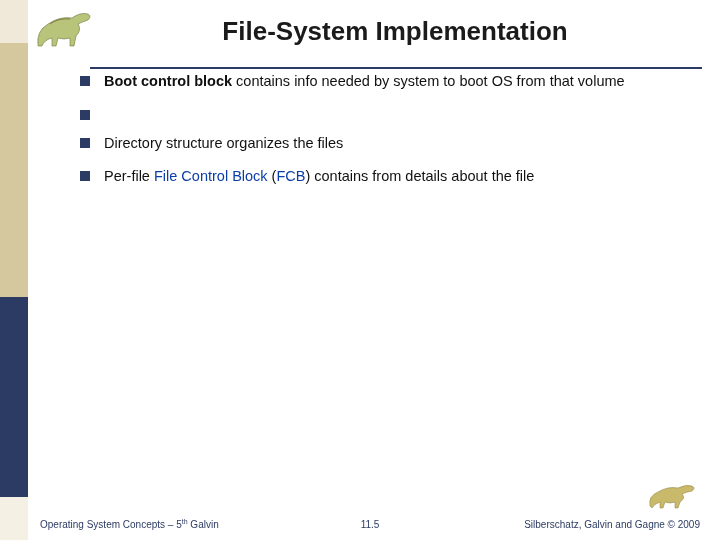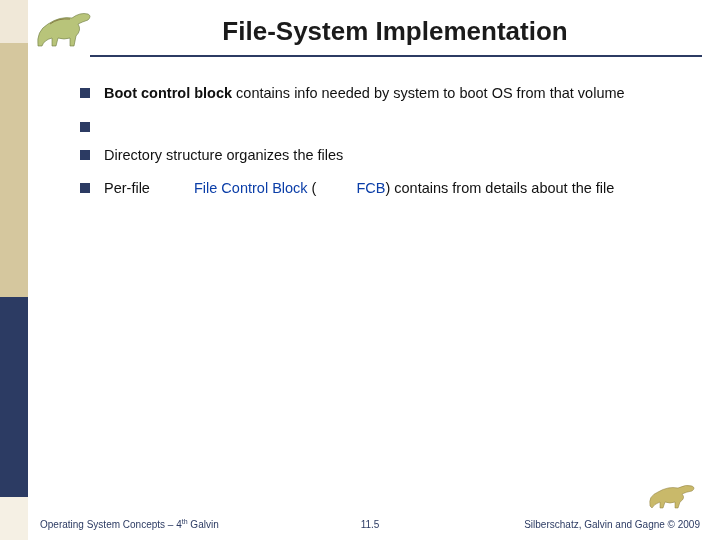--- a/index.html
+++ b/index.html
@@ -34,51 +34,51 @@
     position: absolute;
     left: 100px;
     top: 16px;
     width: 590px;
   }
   .title {
     font-size: 26px;
     font-weight: bold;
     color: #1b1b1b;
     text-align: center;
-    padding-bottom: 8px;
+    padding-bottom: 20px;
   }
   .rule {
     border-bottom: 2px solid #2c3b63;
     width: 612px;
     margin-left: -10px;
   }
   .content {
     position: absolute;
     left: 80px;
-    top: 84px;
+    top: 72px;
     width: 610px;
   }
   .bullet-row {
     display: flex;
     align-items: flex-start;
     margin-bottom: 14px;
     font-size: 14.5px;
     line-height: 1.35;
     color: #111;
   }
   .sq {
     width: 10px;
     height: 10px;
     background: #2c3b63;
     flex: 0 0 10px;
     margin-top: 4px;
     margin-right: 14px;
   }
   .bt b { font-weight: bold; }
-  .link { color: #0b3ea8; margin-left: 40px; }
+  .link { color: #0b3ea8; }
   .footer {
     position: absolute;
     left: 40px;
     bottom: 10px;
     width: 660px;
     display: flex;
     justify-content: space-between;
     align-items: flex-end;
     font-size: 10px;
     color: #2c3b63;
@@ -137,17 +137,17 @@
   </div>
 
 </div>
 
 <svg class="dino-bottom" viewBox="0 0 56 34">
   <path d="M4 28 Q2 18 12 14 Q22 8 32 10 Q40 6 46 8 Q50 10 46 13 Q40 14 36 16 Q40 20 34 24 L32 30 L29 30 L29 24 Q24 26 19 24 L17 30 L14 30 L14 24 Q8 26 6 30 Z" fill="#c9b96a" stroke="#8a7a3a" stroke-width="0.5"></path>
 </svg>
 
 <div class="footer">
   <div class="left">
-    <span>Operating System Concepts – 4</span><sup>th</sup><span> Galvin</span>
+    <span>Operating System Concepts – 5</span><sup>th</sup><span> Galvin</span>
   </div>
   <div class="center">11.5</div>
   <div class="right">Silberschatz, Galvin and Gagne © 2009</div>
 </div>
 
 </body></html>

